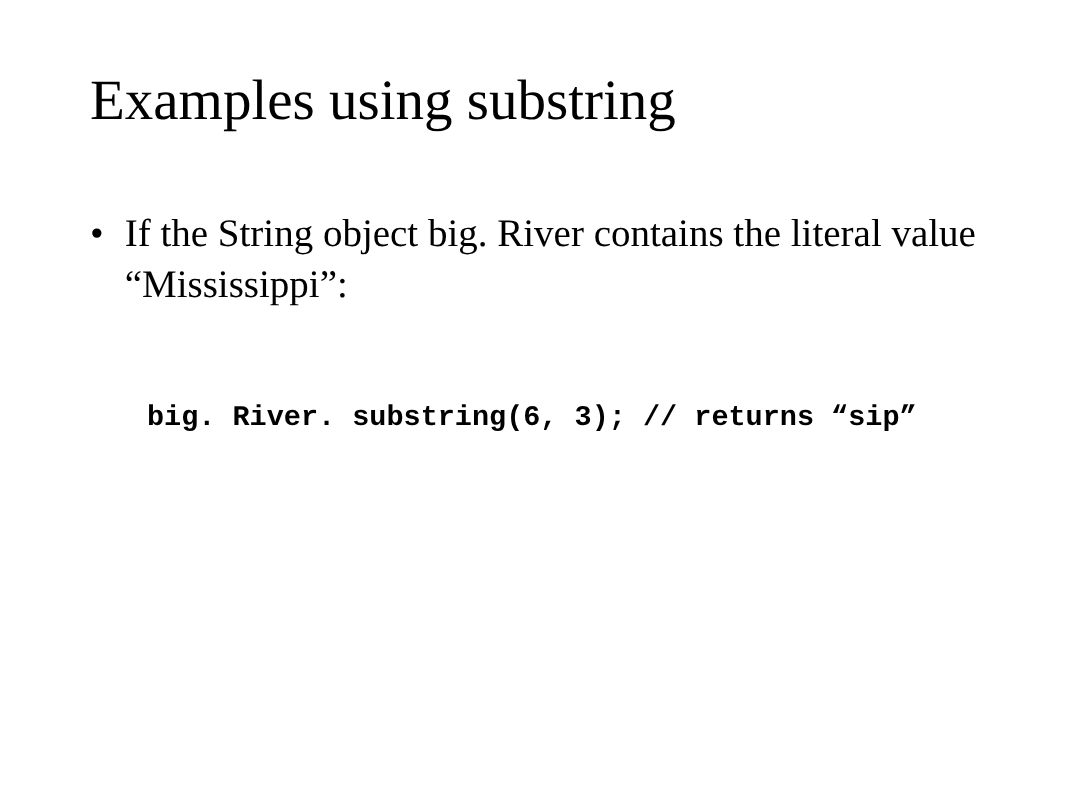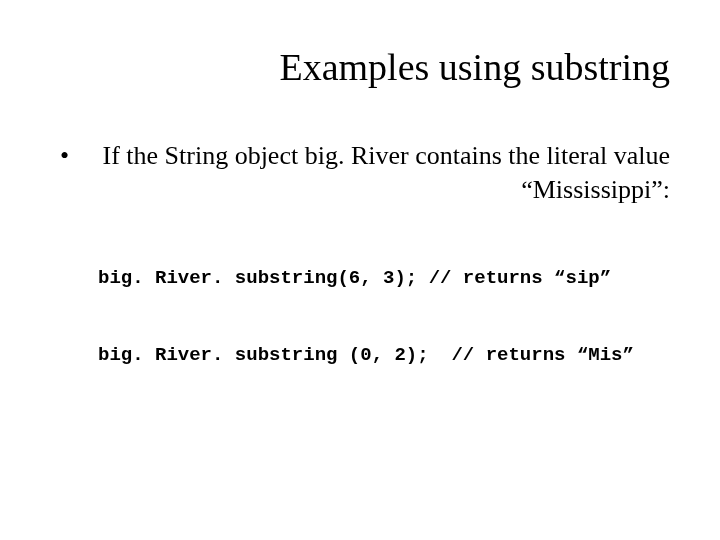--- a/index.html
+++ b/index.html
@@ -10,41 +10,40 @@
       font-family: "Times New Roman", Times, serif;
       color: #000000;
       overflow: hidden;
     }
     .slide {
       width: 100%;
       height: 100%;
       padding: 30px 50px 30px 60px;
     }
     .title {
-      text-align: right;
+      text-align: left;
       font-size: 38px;
       font-weight: normal;
       margin-top: 15px;
       margin-bottom: 50px;
       letter-spacing: 0px;
     }
     .bullet {
       display: flex;
       align-items: flex-start;
       font-size: 26px;
       line-height: 1.3;
       margin-bottom: 8px;
     }
     .bullet-marker {
       margin-right: 14px;
       margin-left: 0px;
     }
     .bullet-text {
       flex: 1;
-      text-align: right;
     }
     .code-block {
       font-family: "Courier New", Courier, monospace;
       font-size: 19px;
       font-weight: bold;
       line-height: 1.35;
       margin-left: 38px;
       margin-top: 4px;
       white-space: pre;
     }
@@ -56,15 +55,14 @@
 <div class="slide">
   <h1 class="title">Examples using substring</h1>
 
   <div class="bullet">
     <span class="bullet-marker">•</span>
     <span class="bullet-text">If the String object big. River contains the literal value “Mississippi”:</span>
   </div>
 
   <div class="code-block">
     <span class="code-line">big. River. substring(6, 3); // returns “sip”</span>
-    <span class="code-line">big. River. substring (0, 2);  // returns “Mis”</span>
   </div>
 </div>
 
 </body></html>

